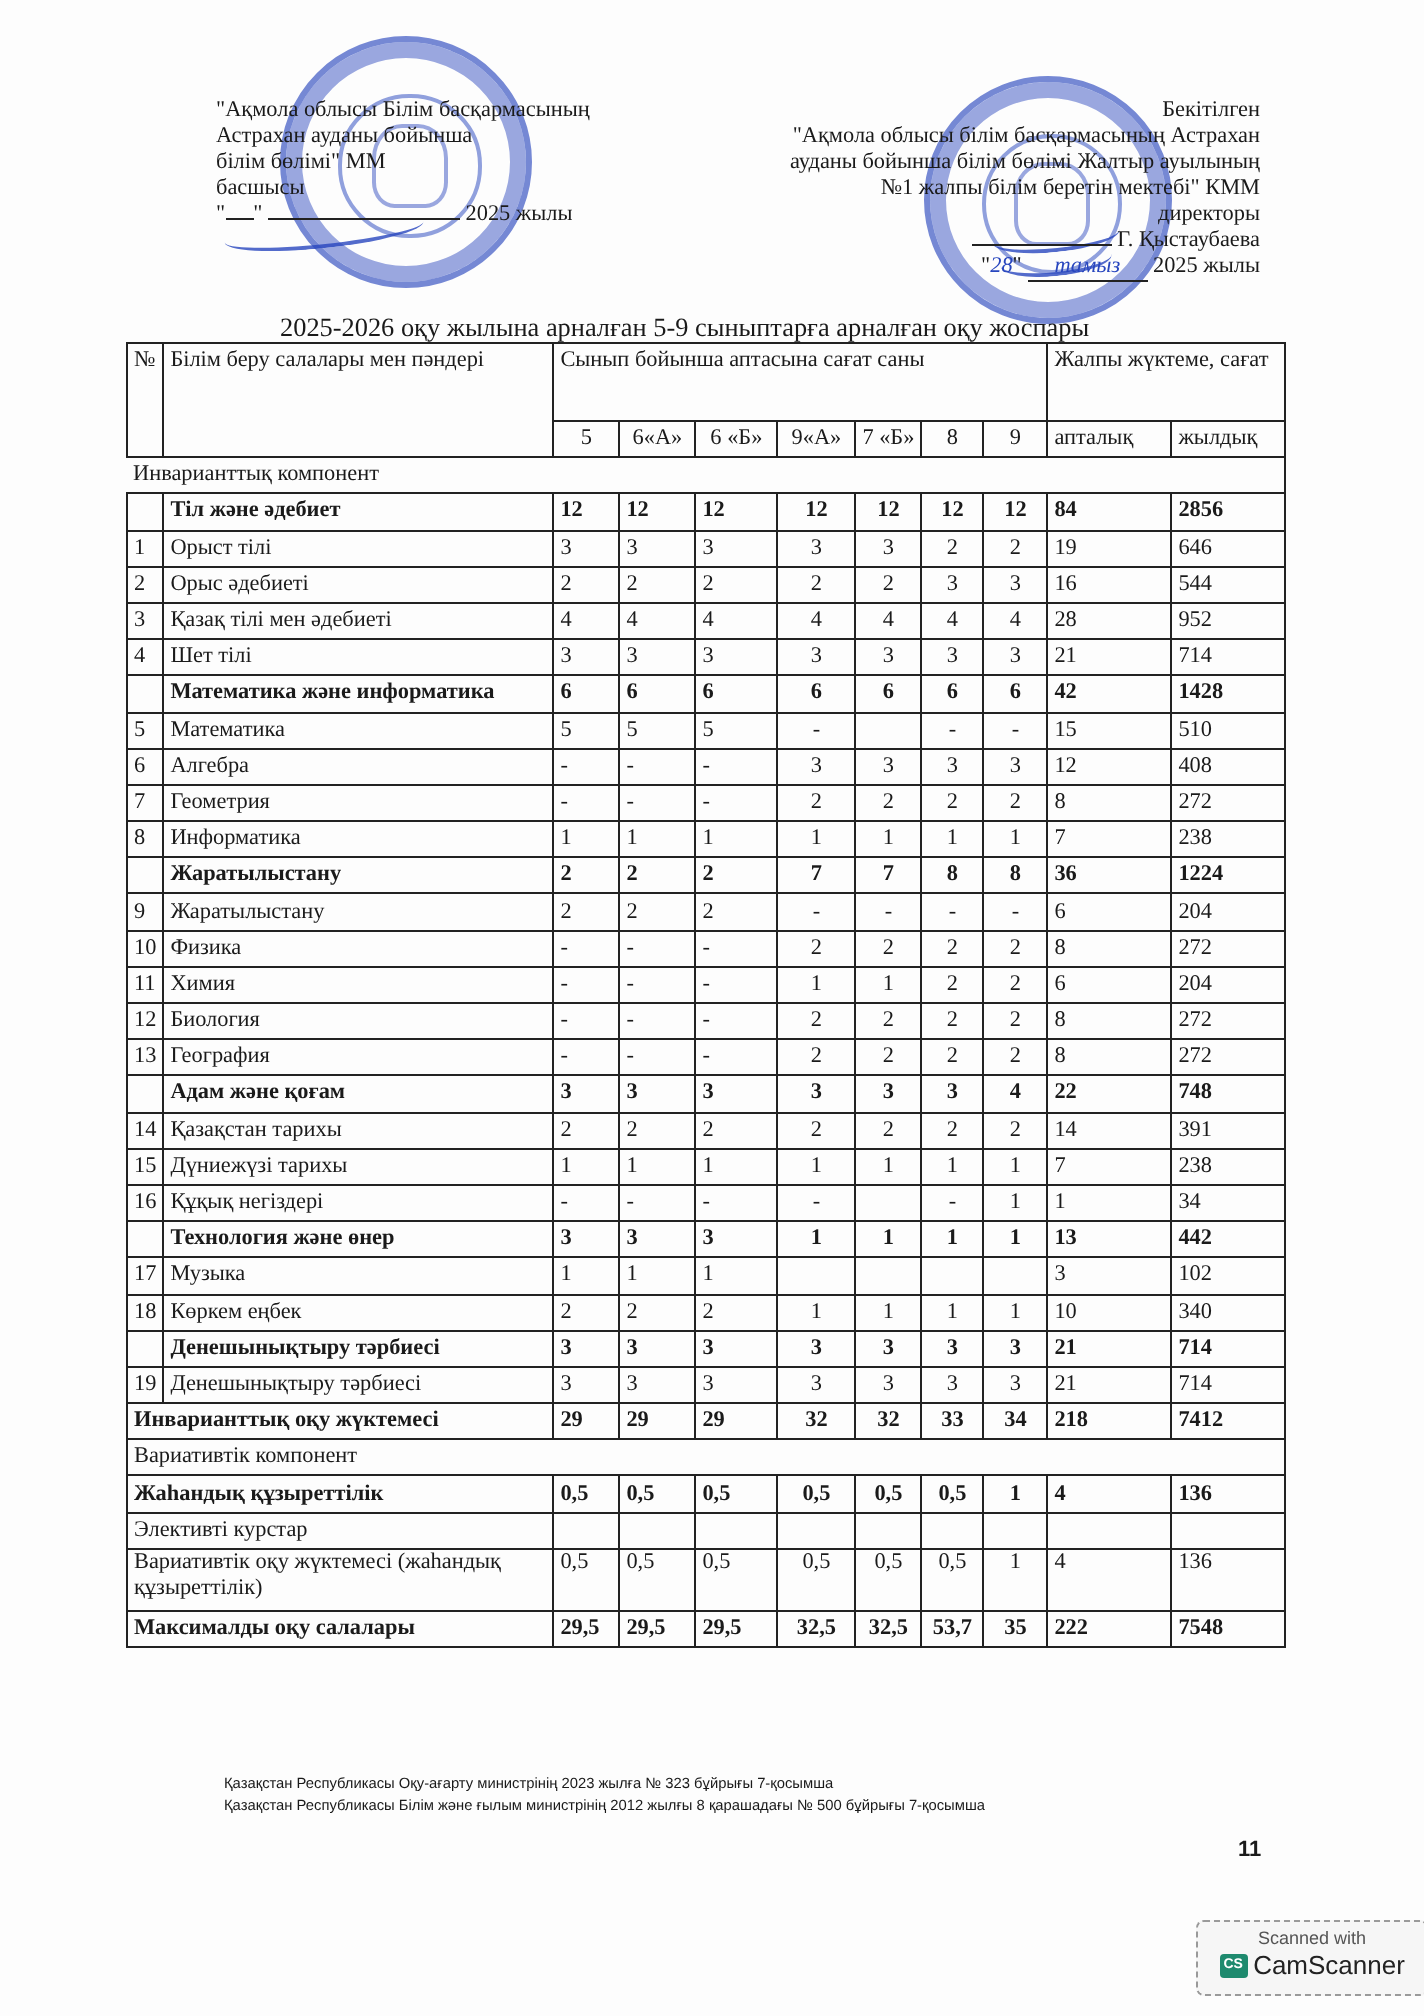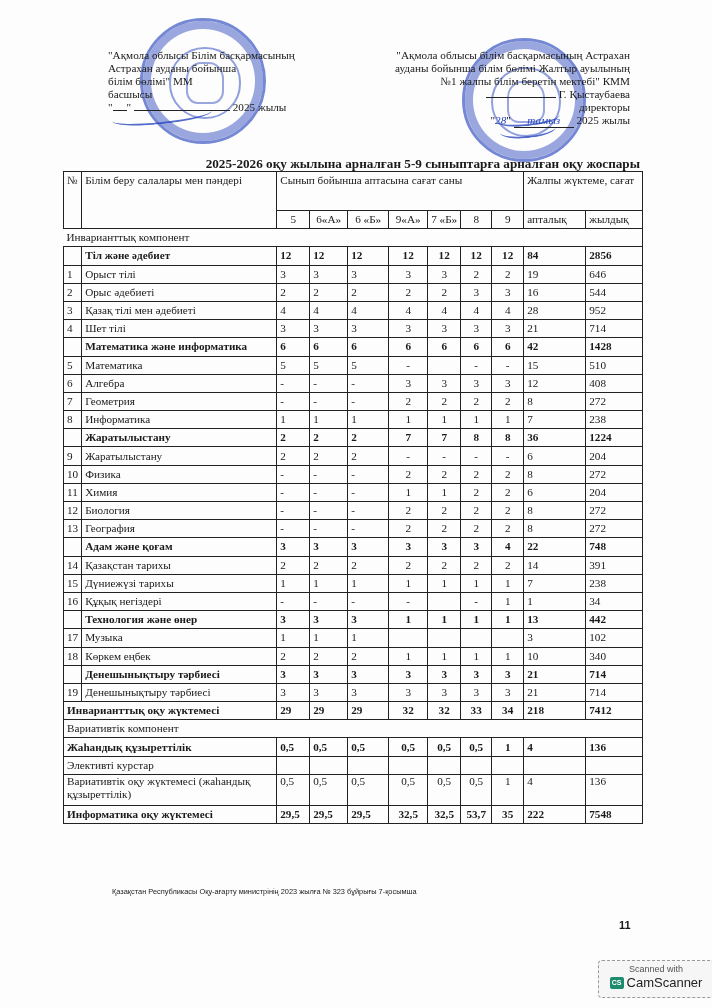--- a/index.html
+++ b/index.html
@@ -32,22 +32,22 @@
   }
 
   
   .hdr { position: absolute; font-size: 11.2px; line-height: 13px; }
   .hdr-left { left: 108px; top: 49px; width: 230px; }
   .hdr-right { left: 380px; top: 49px; width: 250px; text-align: right; }
   .hdr .line { white-space: nowrap; }
   .hdr .blank { display: inline-block; border-bottom: 1px solid #222; vertical-align: baseline; }
 
   .doc-title {
-    position: absolute; left: 140px; top: 156px; width: 500px; text-align: right;
-    font-weight: bold; font-size: 13.2px; white-space: nowrap;
+    position: absolute; left: 140px; top: 156px; width: 500px; text-align: left;
+    font-weight: normal; font-size: 13.2px; white-space: nowrap;
   }
 
   
   table.plan {
     position: absolute; left: 63px; top: 171px; border-collapse: collapse;
     font-size: 11.2px; table-layout: fixed;
   }
   table.plan td, table.plan th {
     border: 1px solid #222; padding: 0 3px; height: 17.2px; line-height: 13px;
     font-weight: normal; text-align: left; vertical-align: middle; white-space: nowrap; overflow: hidden;
@@ -92,28 +92,29 @@
   <div class="line">білім бөлімі" ММ</div>
   <div class="line">басшысы</div>
   <div class="line">
     <span>"</span><span class="blank" style="width:14px;"></span><span>"</span>
     <span class="blank" style="width:96px;"></span>
     <span>2025 жылы</span>
   </div>
 </div>
 
 <div class="hdr hdr-right">
+  <div class="line">Бекітілген</div>
   <div class="line">"Ақмола облысы білім басқармасының Астрахан</div>
   <div class="line">ауданы бойынша білім бөлімі Жалтыр ауылының</div>
   <div class="line">№1 жалпы білім беретін мектебі" КММ</div>
+  <div class="line">директоры</div>
   <div class="line">
     <span class="blank" style="width:70px;"></span>
     <span>Г. Қыстаубаева</span>
   </div>
-  <div class="line">директоры</div>
   <div class="line">
     <span>"</span><span style="font-style:italic;color:#2846be;">28</span><span>"</span>
     <span style="font-style:italic;color:#2846be;display:inline-block;width:60px;text-align:center;border-bottom:1px solid #222;">тамыз</span>
     <span>2025 жылы</span>
   </div>
 </div>
 
 <div class="doc-title">2025-2026 оқу жылына арналған 5-9 сыныптарға арналған оқу жоспары</div>
 
 <table class="plan">
@@ -522,36 +523,37 @@
         <td style="height: 30px; vertical-align: top;">0,5</td>
         <td style="height: 30px; vertical-align: top;">0,5</td>
         <td style="height: 30px; vertical-align: top; text-align: center;">0,5</td>
         <td style="height: 30px; vertical-align: top; text-align: center;">0,5</td>
         <td style="height: 30px; vertical-align: top; text-align: center;">0,5</td>
         <td style="height: 30px; vertical-align: top; text-align: center;">1</td>
         <td style="height: 30px; vertical-align: top;">4</td>
         <td style="height: 30px; vertical-align: top;">136</td>
       </tr>
       <tr class="bold">
-        <td colspan="2" class="wrap">Информатика оқу жүктемесі</td>
+        <td colspan="2" class="wrap">Максималды оқу салалары</td>
         <td>29,5</td>
         <td>29,5</td>
         <td>29,5</td>
         <td style="text-align: center;">32,5</td>
         <td style="text-align: center;">32,5</td>
         <td style="text-align: center;">53,7</td>
         <td style="text-align: center;">35</td>
         <td>222</td>
         <td>7548</td>
       </tr>
     </tbody>
 </table>
 
 <div class="footnotes">
   <div>Қазақстан Республикасы Оқу-ағарту министрінің 2023 жылға № 323 бұйрығы 7-қосымша</div>
+  <div>Қазақстан Республикасы Білім және ғылым министрінің 2012 жылғы 8 қарашадағы № 500 бұйрығы 7-қосымша</div>
 </div>
 
 <div class="page-number">11</div>
 
 <div class="cs-badge">
   <div class="cs-top">Scanned with</div>
   <div class="cs-row">
     <span class="cs-logo">CS</span>
     <span class="cs-name">CamScanner</span>
   </div>

